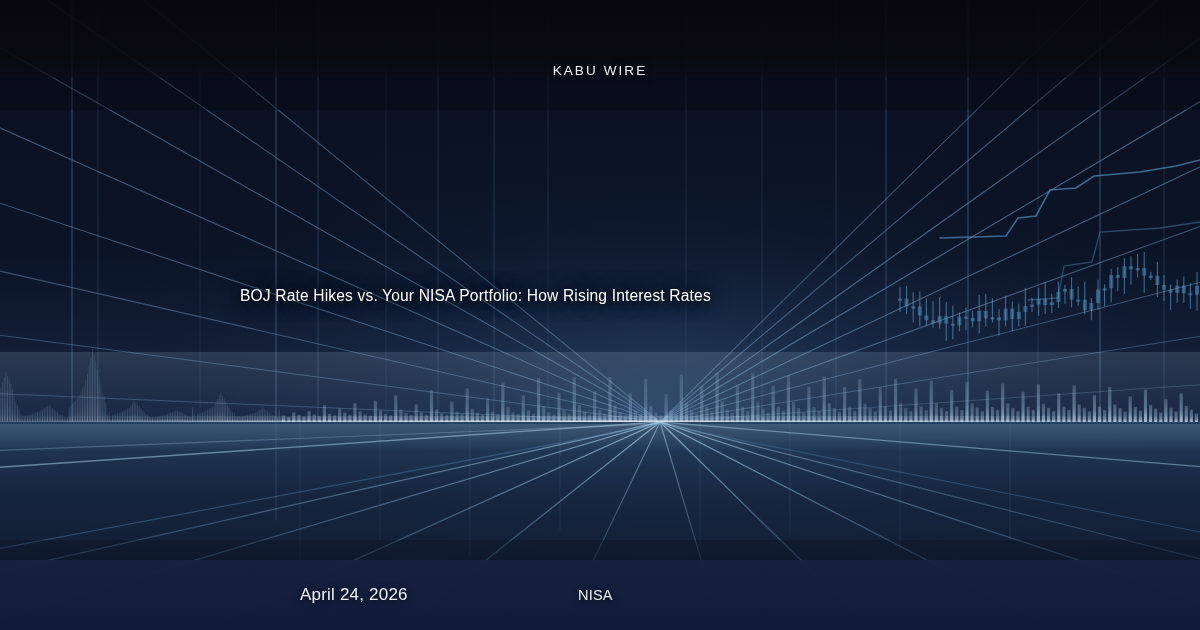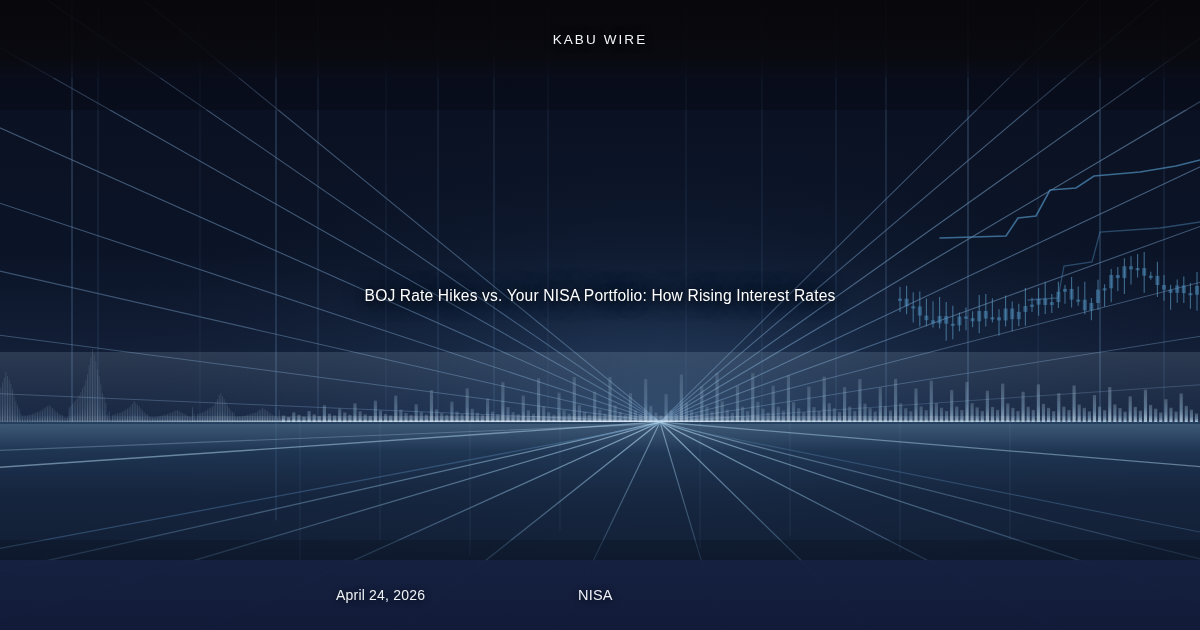--- a/index.html
+++ b/index.html
@@ -37,39 +37,39 @@
     height: 78px;
     background: linear-gradient(180deg, rgba(8,7,9,0.88) 0%, rgba(9,9,13,0.86) 70%, rgba(10,14,26,0.55) 100%);
     pointer-events: none;
   }
   .brand {
     position: absolute;
     left: 0; top: 0;
     width: 1200px;
     height: 78px;
     display: flex;
-    align-items: center;
+    align-items: flex-end;
     justify-content: center;
   }
   .brand-text {
     color: #f3f5f8;
     font-size: 13.5px;
     letter-spacing: 2.1px;
     font-weight: 400;
     text-shadow: 0 0 10px rgba(0,0,0,0.9);
   }
 
   
   .title-wrap {
     position: absolute;
     left: 50%;
     top: 282px;
     transform: translateX(-50%);
     width: 720px;
-    text-align: center;
+    text-align: left;
   }
   .title-text {
     display: block;
     color: #ffffff;
     font-size: 15.6px;
     line-height: 27px;
     font-weight: 400;
     letter-spacing: 0.15px;
     text-shadow: 0 1px 10px rgba(0,0,0,0.85), 0 0 22px rgba(4,10,24,0.9);
   }
@@ -88,24 +88,23 @@
     left: 0; top: 560px;
     width: 1200px;
     height: 70px;
   }
   .footer-date {
     position: absolute;
     left: 300px;
     top: 50%;
     transform: translateY(-50%);
     color: #eef1f6;
-    font-size: 14px;
+    font-size: 17px;
     letter-spacing: 0.2px;
     text-shadow: 0 1px 6px rgba(0,0,0,0.7);
-    margin-left: 36px;
   }
   .footer-tag {
     position: absolute;
     left: 578px;
     top: 50%;
     transform: translateY(-50%);
     color: #eef1f6;
     font-size: 14.5px;
     letter-spacing: 0.2px;
     text-shadow: 0 1px 6px rgba(0,0,0,0.7);

